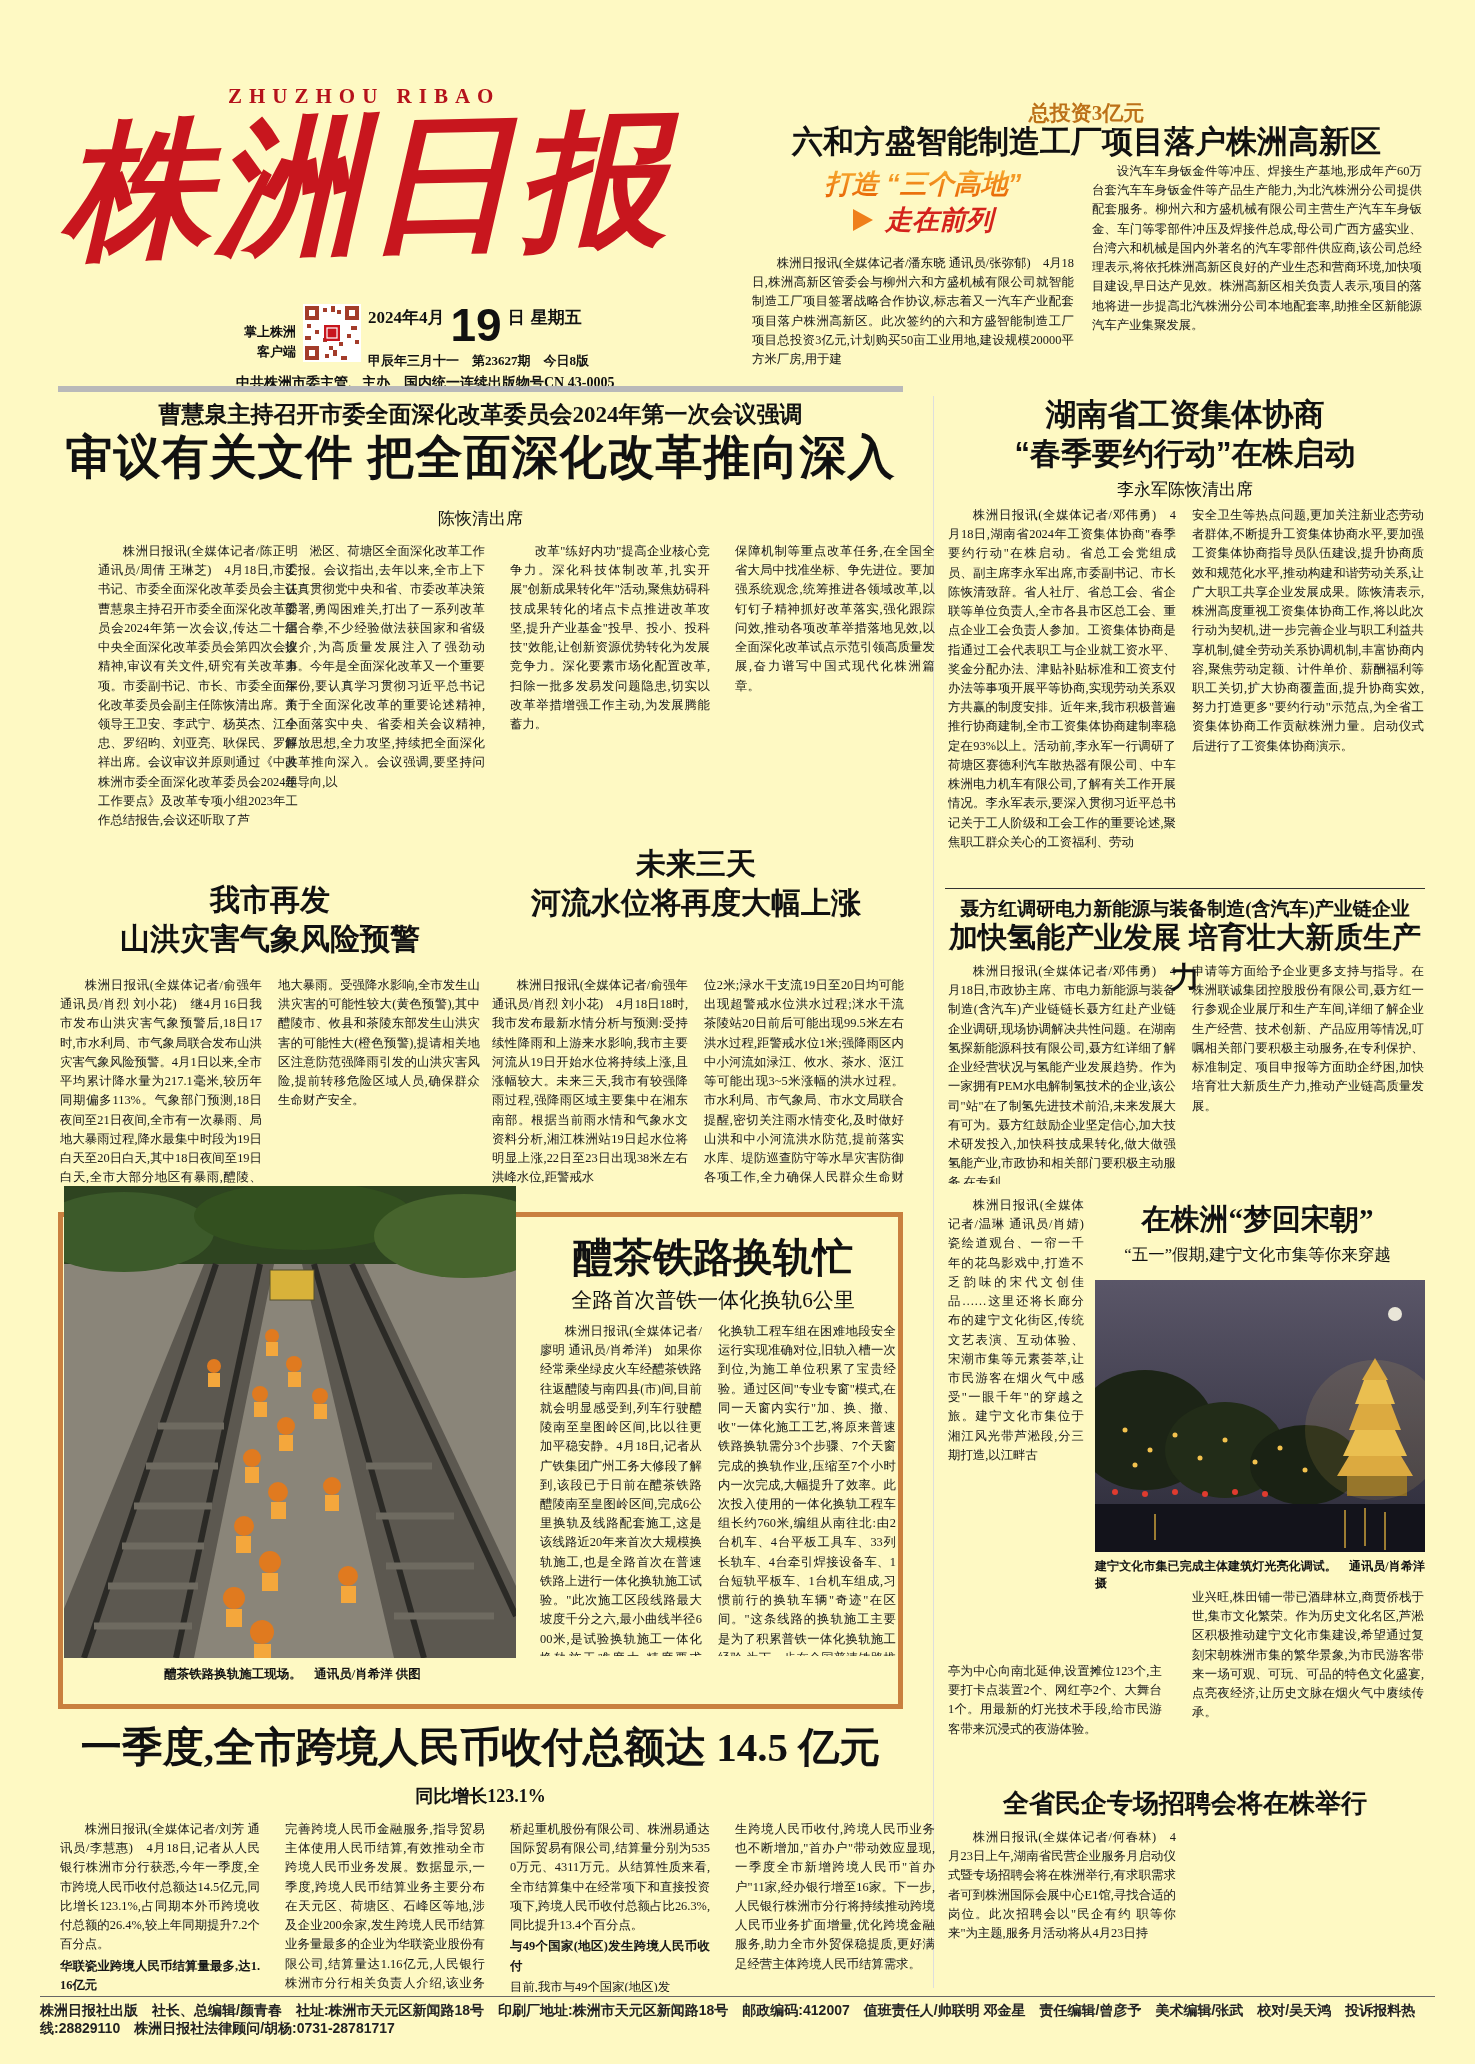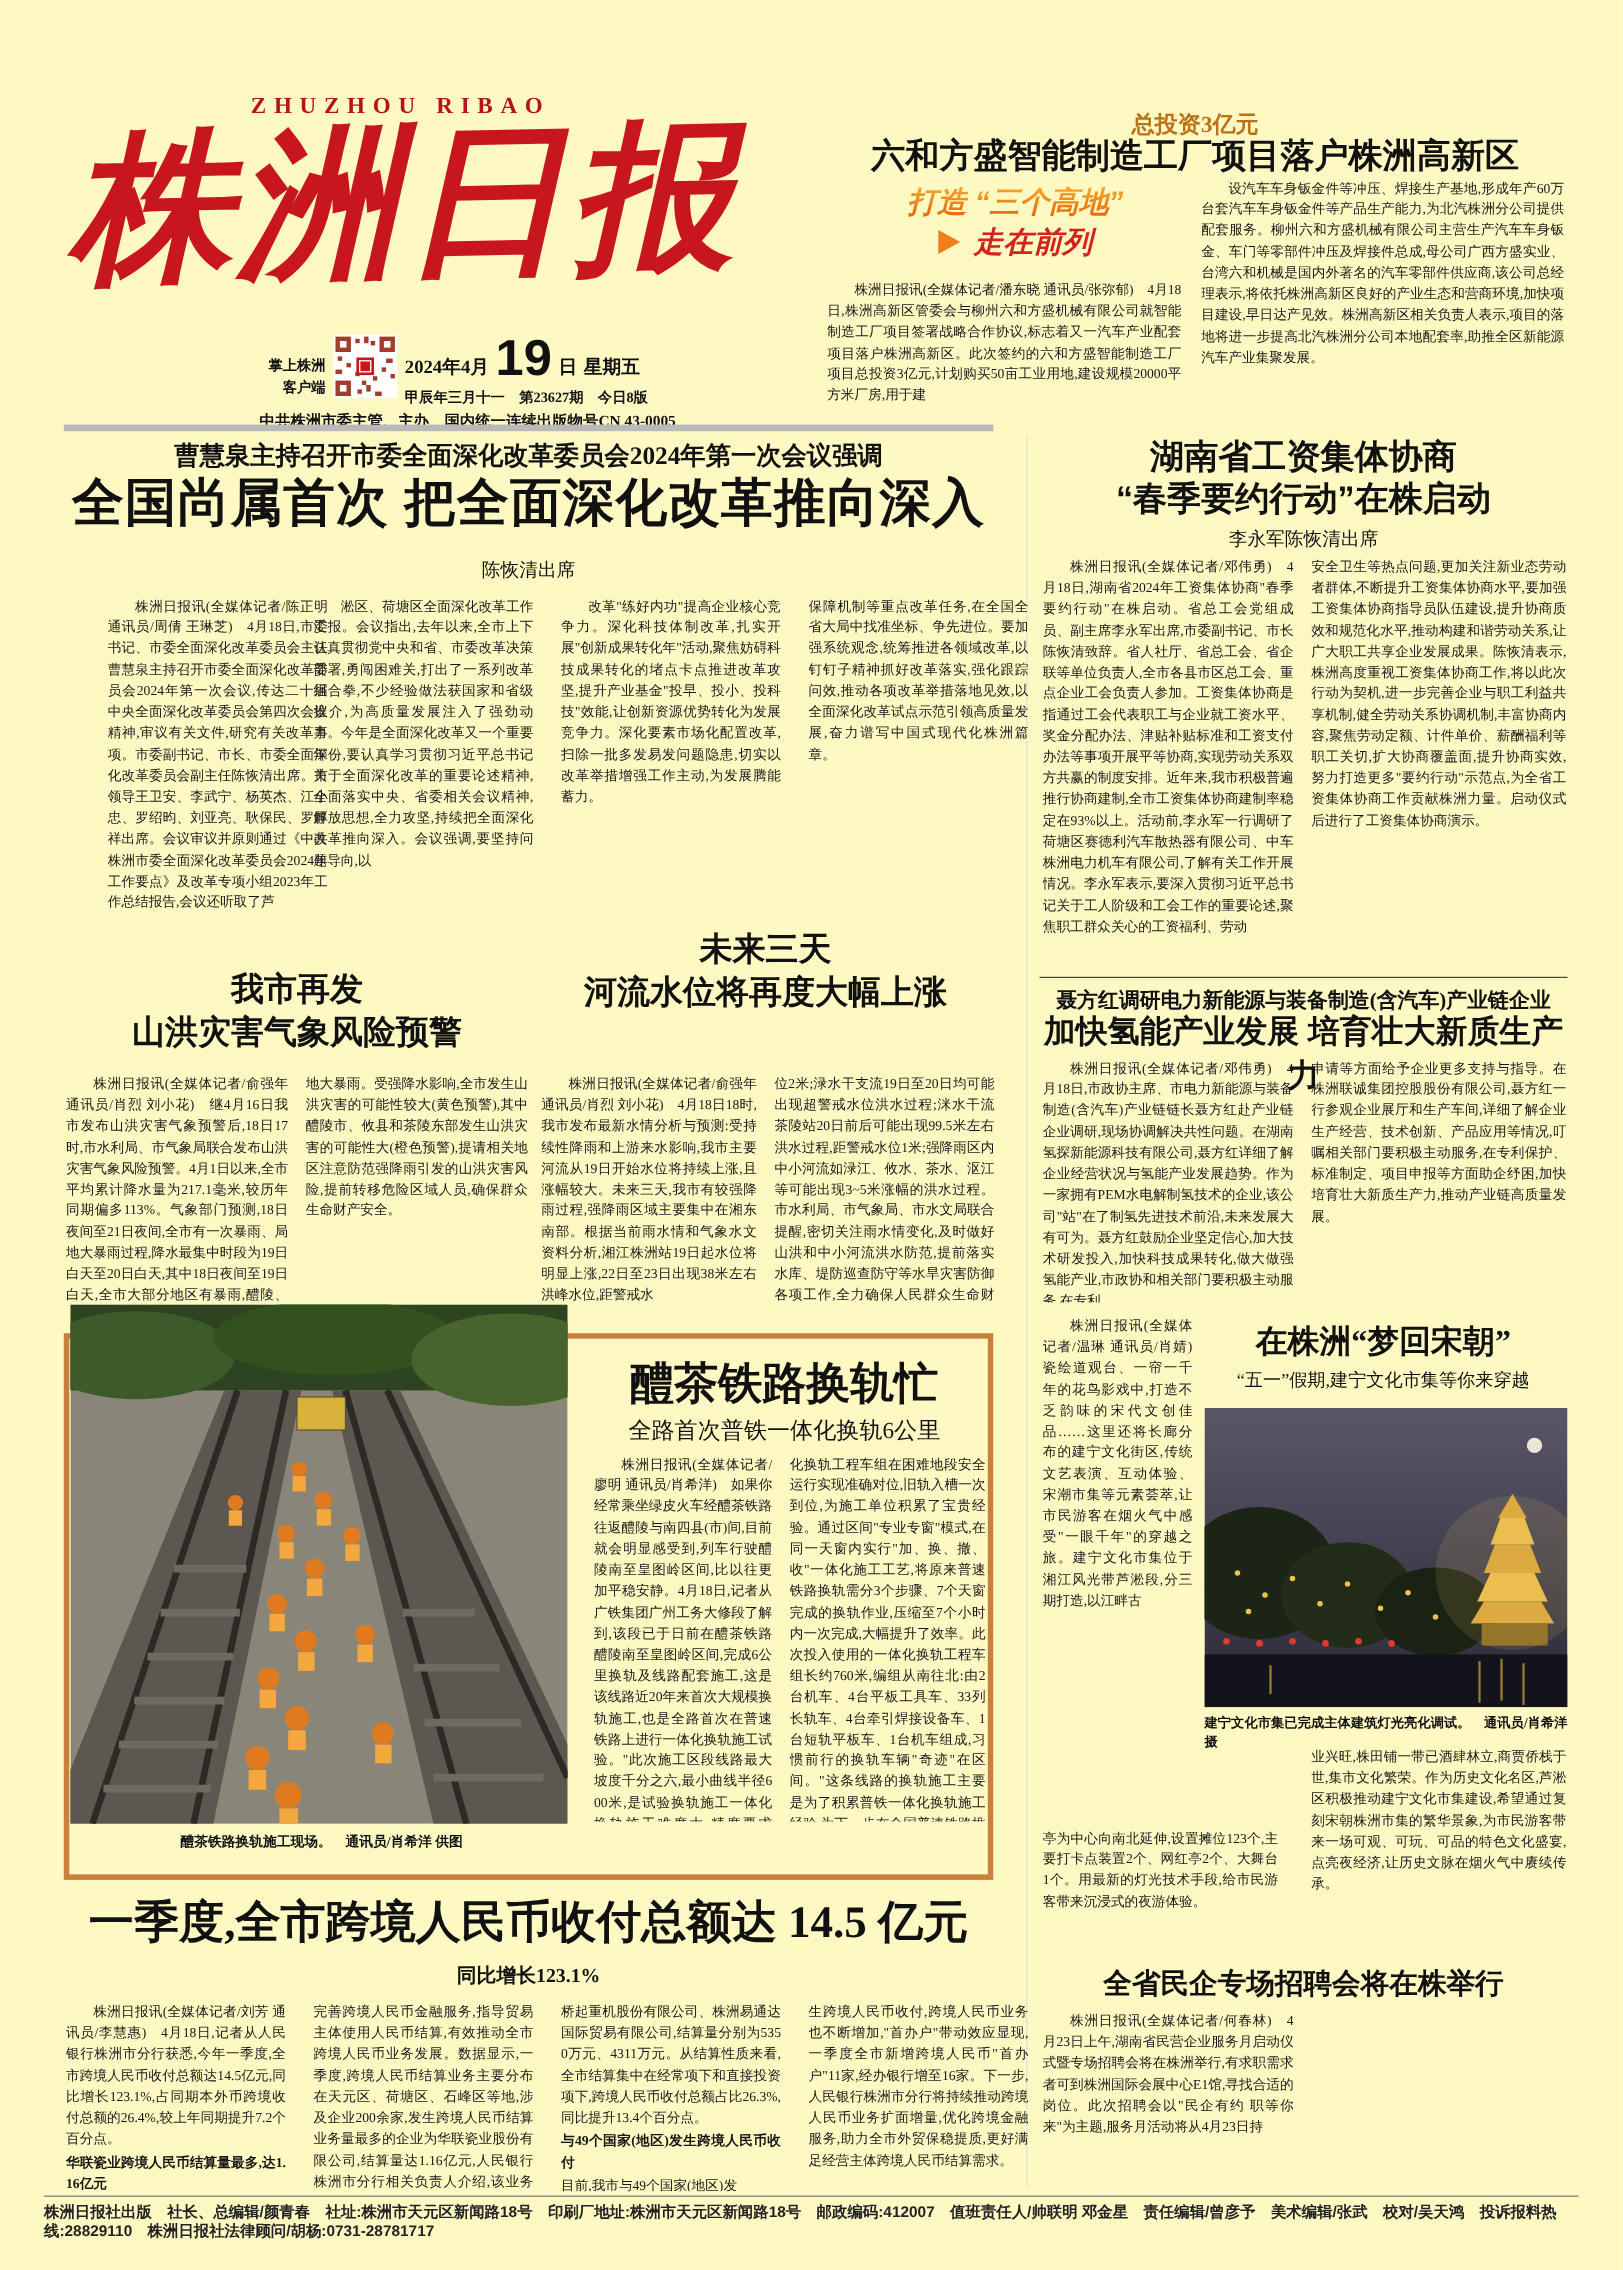--- a/index.html
+++ b/index.html
@@ -11,21 +11,21 @@
        color:#161616;text-indent:2em;word-break:break-all;}
   .col.noind{text-indent:0;}
   .serifhead{font-family:"Liberation Serif",serif;font-weight:900;}
   .sanshead{font-family:"Liberation Sans",sans-serif;font-weight:900;}
   
   #pinyin{left:228px;top:84px;width:320px;letter-spacing:7px;font-size:21px;color:#b5121b;font-weight:bold;}
   #brush{left:62px;top:86px;width:700px;font-size:148px;line-height:1.35;color:#c8161e;
          font-weight:900;font-style:italic;letter-spacing:4px;transform:rotate(-1.2deg);white-space:nowrap;}
   #applabel{left:214px;top:322px;width:82px;font-size:13px;font-weight:bold;text-align:right;line-height:1.5;}
   #qr{left:303px;top:304px;width:58px;height:58px;}
-  #dateline{left:368px;top:306px;width:270px;display:flex;align-items:flex-end;gap:6px;}
+  #dateline{left:368px;top:306px;width:270px;display:flex;gap:6px;}
   #date-ym{font-size:17px;font-weight:bold;}
   #date-day{font-size:46px;line-height:.85;font-weight:bold;font-family:"Liberation Sans",sans-serif;}
   #date-sfx,#date-week{font-size:17px;font-weight:bold;}
   #dateline2{left:368px;top:352px;width:300px;font-size:13px;font-weight:bold;}
   #orgline{left:236px;top:374px;width:420px;font-size:14px;font-weight:bold;}
   
   .graybar{left:58px;top:386px;width:845px;height:6px;background:#b9b9b9;}
   .vrule{left:933px;top:396px;width:1px;height:1592px;background:#ddd;}
   .hrule-right{left:945px;top:888px;width:480px;height:1px;background:#333;}
   .footrule{left:40px;top:1996px;width:1395px;height:1px;background:#666;}
@@ -137,21 +137,21 @@
     </div>
   </div>
   <div class="col" style="left:752px;top:254px;width:322px;height:130px;">株洲日报讯(全媒体记者/潘东晓 通讯员/张弥郁)　4月18日,株洲高新区管委会与柳州六和方盛机械有限公司就智能制造工厂项目签署战略合作协议,标志着又一汽车产业配套项目落户株洲高新区。此次签约的六和方盛智能制造工厂项目总投资3亿元,计划购买50亩工业用地,建设规模20000平方米厂房,用于建</div>
   <div class="col" style="left:1092px;top:162px;width:330px;height:222px;">设汽车车身钣金件等冲压、焊接生产基地,形成年产60万台套汽车车身钣金件等产品生产能力,为北汽株洲分公司提供配套服务。柳州六和方盛机械有限公司主营生产汽车车身钣金、车门等零部件冲压及焊接件总成,母公司广西方盛实业、台湾六和机械是国内外著名的汽车零部件供应商,该公司总经理表示,将依托株洲高新区良好的产业生态和营商环境,加快项目建设,早日达产见效。株洲高新区相关负责人表示,项目的落地将进一步提高北汽株洲分公司本地配套率,助推全区新能源汽车产业集聚发展。</div>
 
   <div class="abs graybar"></div>
   <div class="abs vrule"></div>
   <div class="abs hrule-right"></div>
 
   <div class="abs ctr" id="main-kicker">曹慧泉主持召开市委全面深化改革委员会2024年第一次会议强调</div>
-  <div class="abs ctr sanshead" id="main-head">全国尚属首次  把全面深化改革推向深入</div>
+  <div class="abs ctr sanshead" id="main-head">审议有关文件  把全面深化改革推向深入</div>
   <div class="abs ctr" id="main-byline">陈恢清出席</div>
   <div class="col" style="left:60px;top:542px;width:200px;height:326px;margin-left:38px;">株洲日报讯(全媒体记者/陈正明 通讯员/周倩 王琳芝)　4月18日,市委书记、市委全面深化改革委员会主任曹慧泉主持召开市委全面深化改革委员会2024年第一次会议,传达二十届中央全面深化改革委员会第四次会议精神,审议有关文件,研究有关改革事项。市委副书记、市长、市委全面深化改革委员会副主任陈恢清出席。市领导王卫安、李武宁、杨英杰、江小忠、罗绍昀、刘亚亮、耿保民、罗厚祥出席。会议审议并原则通过《中共株洲市委全面深化改革委员会2024年工作要点》及改革专项小组2023年工作总结报告,会议还听取了芦</div>
   <div class="col" style="left:285px;top:542px;width:200px;height:326px;">淞区、荷塘区全面深化改革工作汇报。会议指出,去年以来,全市上下认真贯彻党中央和省、市委改革决策部署,勇闯困难关,打出了一系列改革组合拳,不少经验做法获国家和省级推介,为高质量发展注入了强劲动力。今年是全面深化改革又一个重要年份,要认真学习贯彻习近平总书记关于全面深化改革的重要论述精神,全面落实中央、省委相关会议精神,解放思想,全力攻坚,持续把全面深化改革推向深入。会议强调,要坚持问题导向,以</div>
   <div class="col" style="left:510px;top:542px;width:200px;height:326px;">改革"练好内功"提高企业核心竞争力。深化科技体制改革,扎实开展"创新成果转化年"活动,聚焦妨碍科技成果转化的堵点卡点推进改革攻坚,提升产业基金"投早、投小、投科技"效能,让创新资源优势转化为发展竞争力。深化要素市场化配置改革,扫除一批多发易发问题隐患,切实以改革举措增强工作主动,为发展腾能蓄力。</div>
   <div class="col noind" style="left:735px;top:542px;width:200px;height:326px;">保障机制等重点改革任务,在全国全省大局中找准坐标、争先进位。要加强系统观念,统筹推进各领域改革,以钉钉子精神抓好改革落实,强化跟踪问效,推动各项改革举措落地见效,以全面深化改革试点示范引领高质量发展,奋力谱写中国式现代化株洲篇章。</div>
 
   <div class="abs ctr sanshead" id="gz-h1">
     <div>湖南省工资集体协商</div>
     <div>“春季要约行动”在株启动</div>
   </div>

